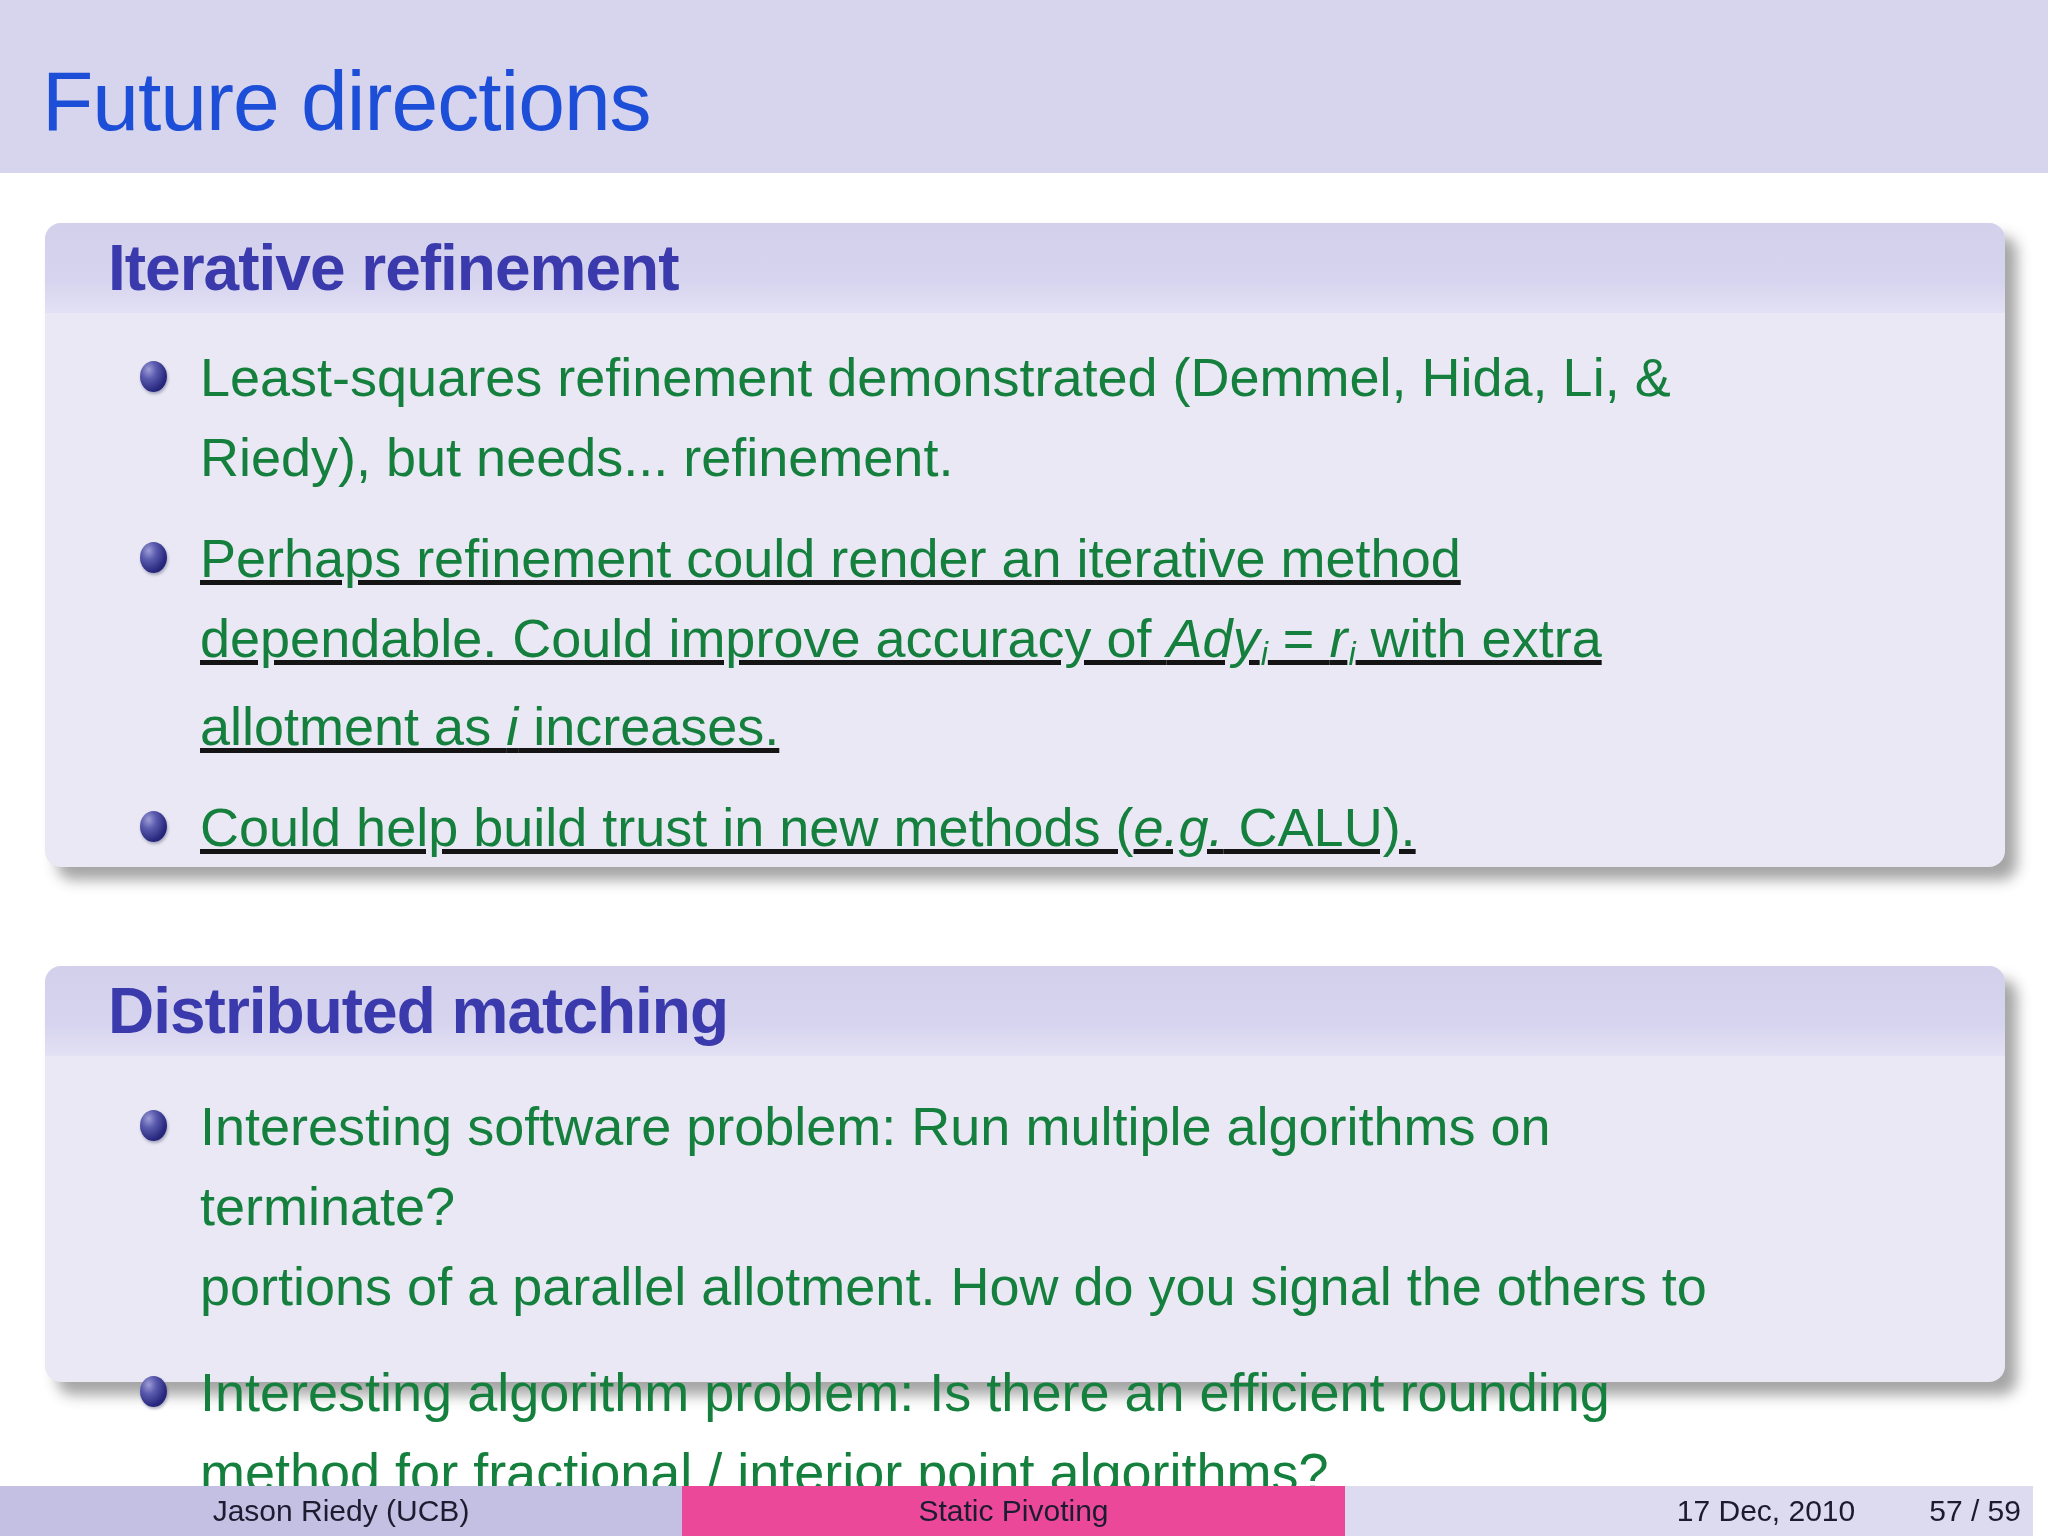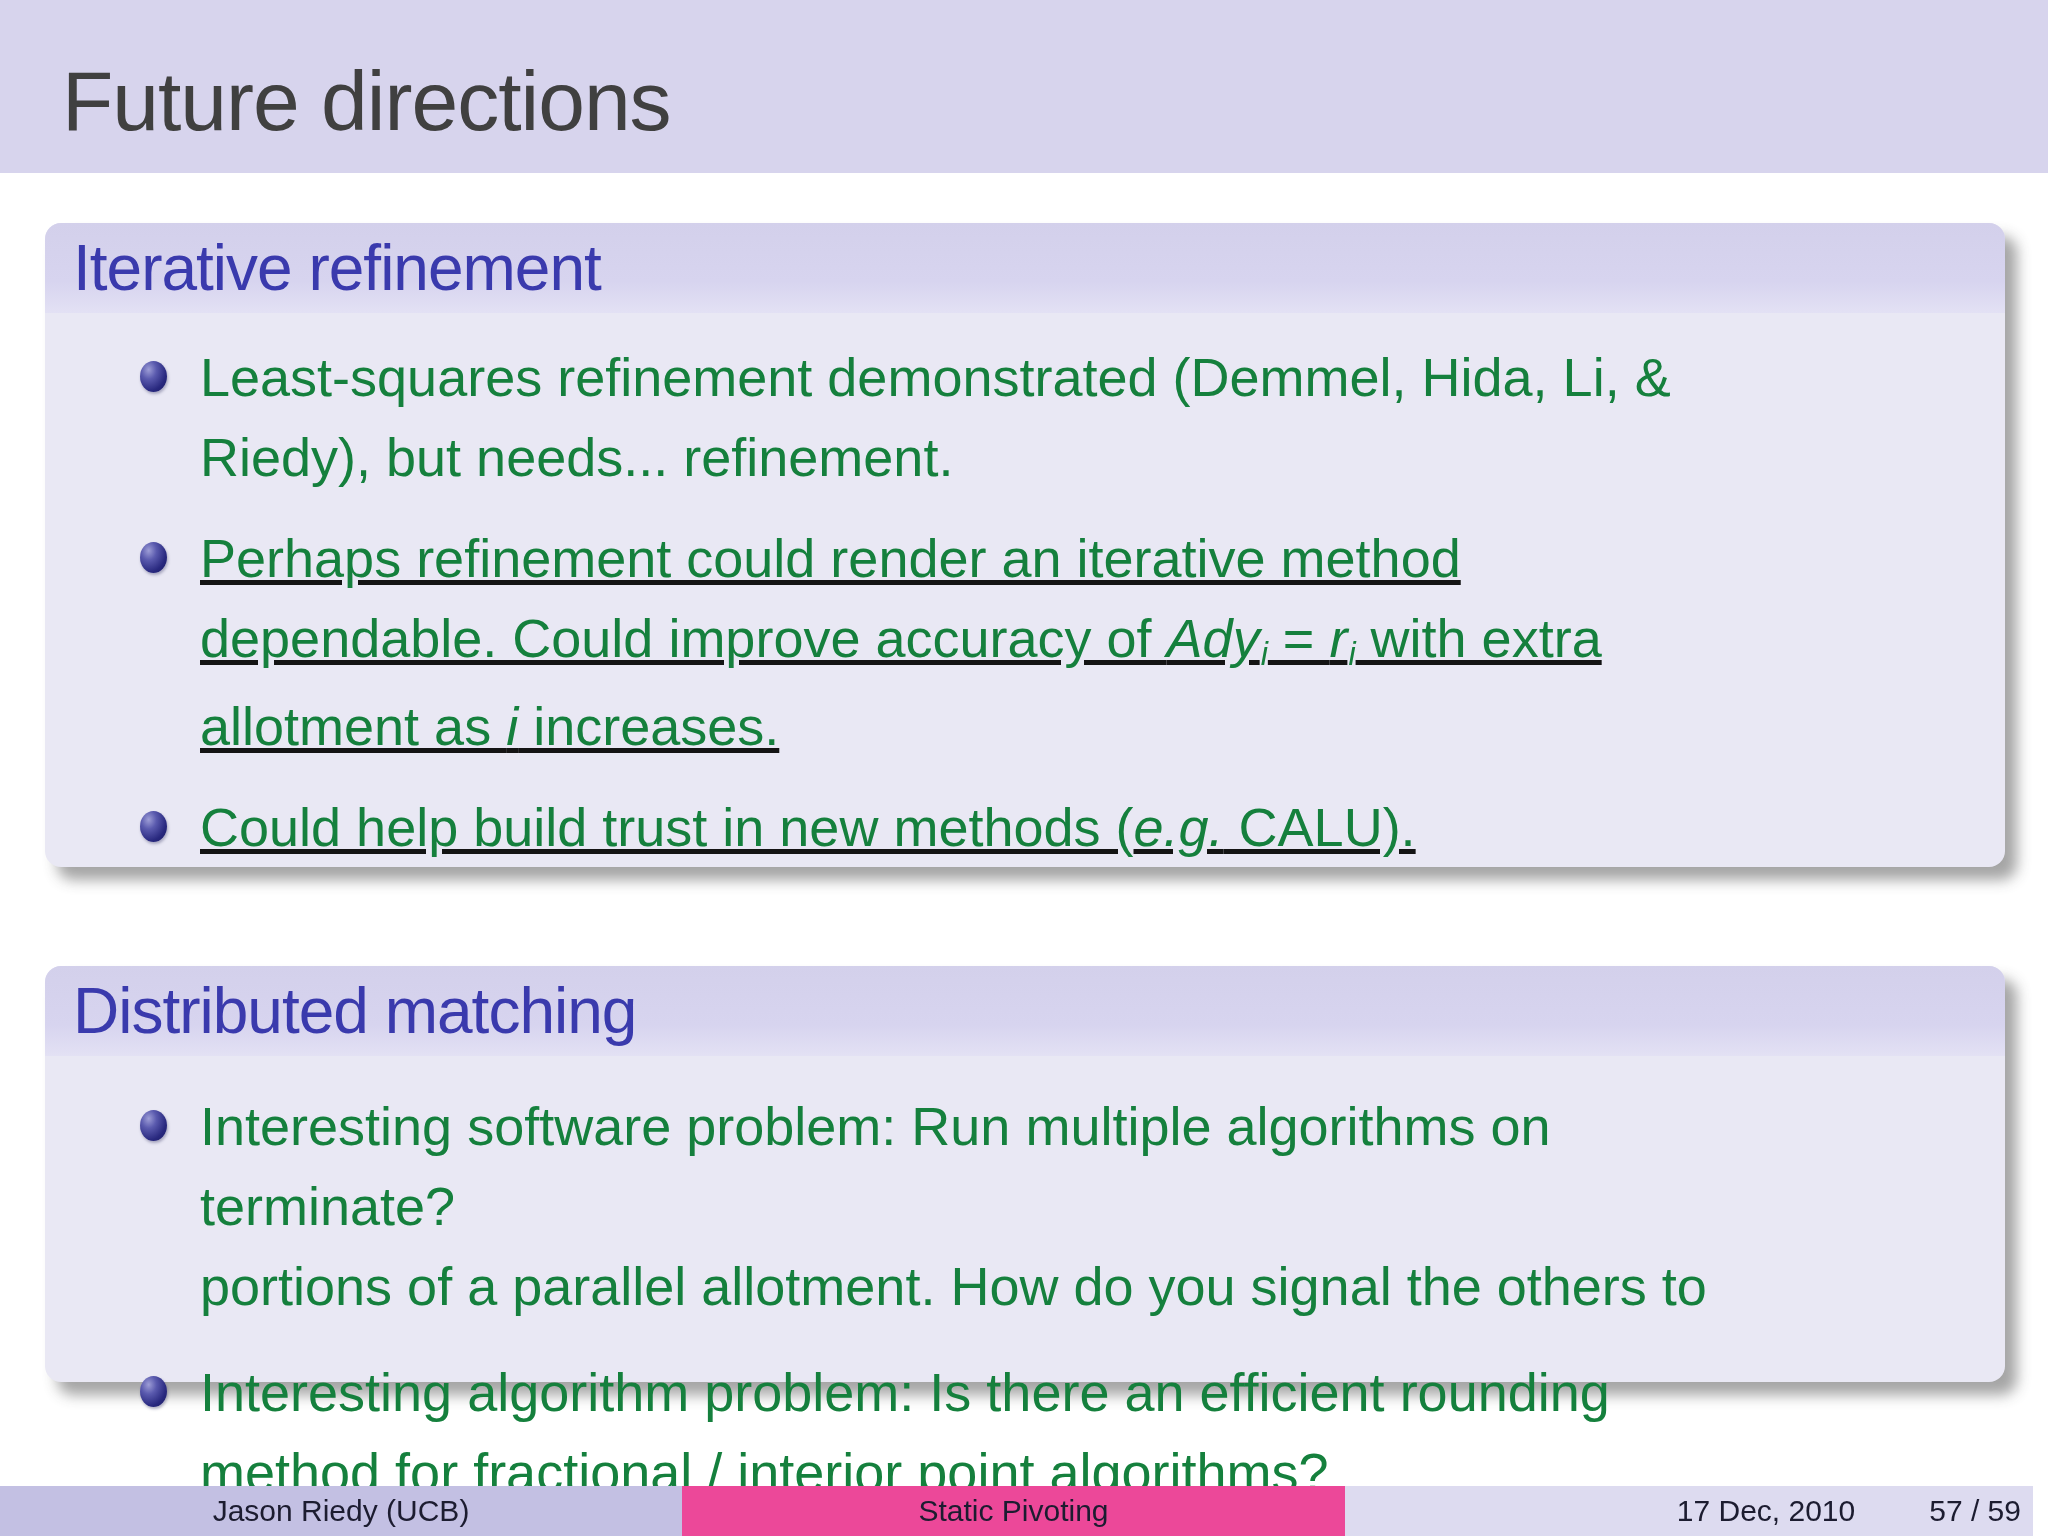--- a/index.html
+++ b/index.html
@@ -14,24 +14,24 @@
   .slide { position: absolute; inset: 0; }
 
   
   .titlebar {
     position: absolute; top: 0; left: 0;
     width: 2048px; height: 173px;
     background: #d7d4ed;
     display: flex; align-items: center;
   }
   .titlebar h1 {
-    padding-left: 62px;
+    padding-left: 42px;
     font-size: 84px;
     font-weight: 400;
-    color: #404040;
+    color: #1d4ed8;
     letter-spacing: -1px;
     margin-top: 30px;
   }
 
   
   .block {
     position: absolute; left: 45px; width: 1960px;
     background: #e9e8f4;
     border-radius: 16px;
     box-shadow: 12px 13px 14px rgba(55, 55, 55, 0.45);
@@ -41,22 +41,23 @@
   .block-head {
     height: 90px;
     border-radius: 16px 16px 0 0;
     background: linear-gradient(180deg, #d3d0eb 0%, #d7d4ef 65%, #e3e1f4 100%);
     display: flex; align-items: center;
     padding-left: 28px;
   }
   .block-head .block-title-text {
     font-size: 64px;
     color: #3a3aad;
-    font-weight: 400;
+    font-weight: 700;
     letter-spacing: -1px;
+    margin-left: 35px;
   }
   .block-body { padding-top: 24px; }
   .block2 .block-body { padding-top: 30px; }
 
   .bullet { display: flex; align-items: flex-start; }
   .block1 .bullet + .bullet { margin-top: 21px; text-decoration: underline; }
   .block2 .bullet + .bullet { margin-top: 26px; }
   .marker {
     flex: 0 0 27px;
     width: 27px; height: 31px;

